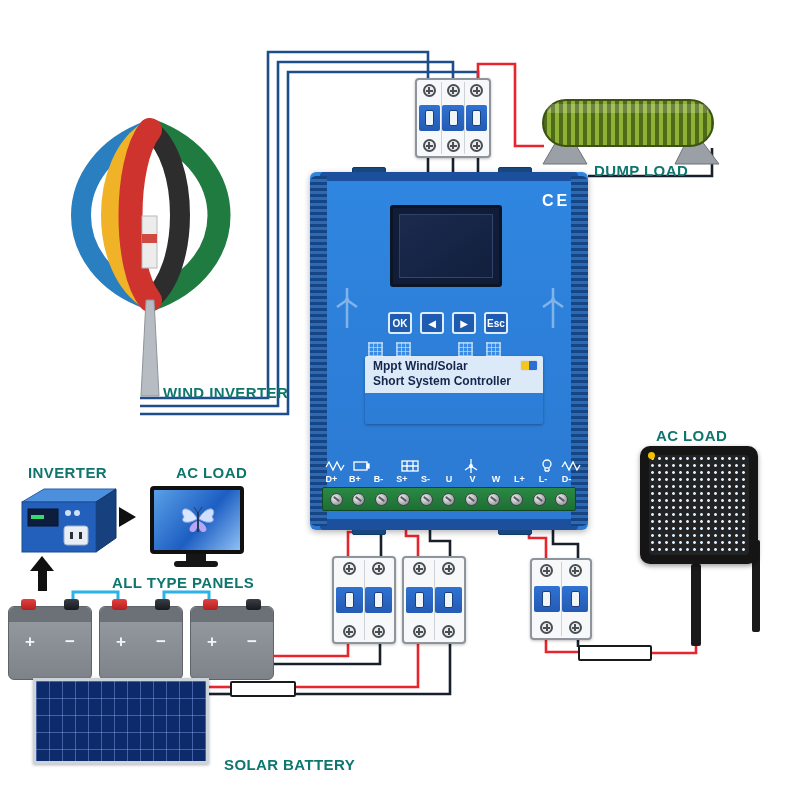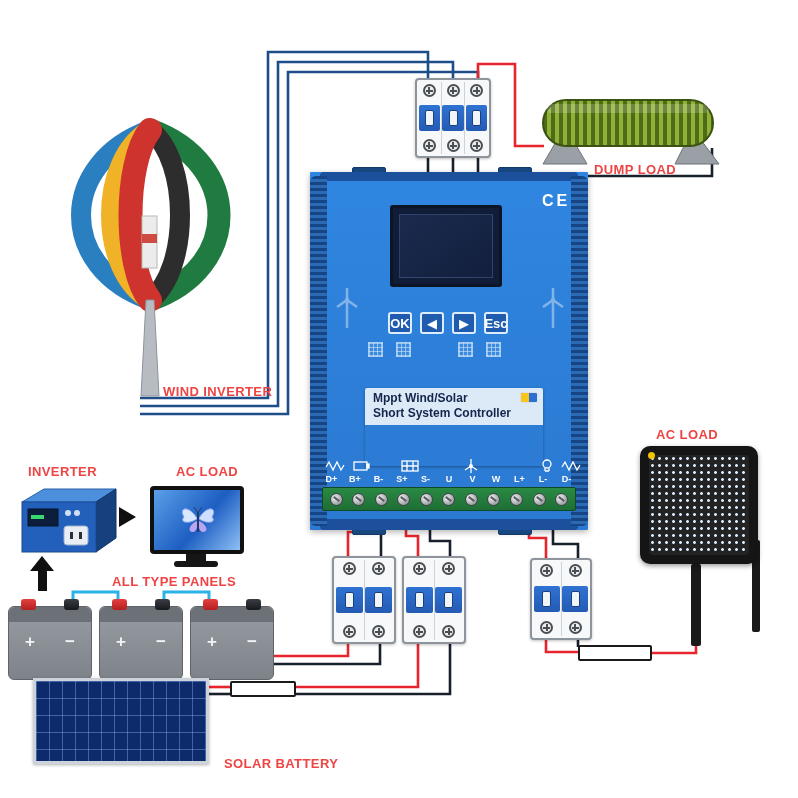--- a/index.html
+++ b/index.html
@@ -1,46 +1,46 @@
 <!DOCTYPE html>
 <html><head>
 <meta charset="utf-8">
 <style>
   *{margin:0;padding:0;box-sizing:border-box}
   html,body{background:#fff}
   body{font-family:"Liberation Sans","DejaVu Sans",sans-serif}
   .canvas{position:relative;width:798px;height:798px;background:#fff;overflow:hidden}
   .abs{position:absolute}
   .wires{position:absolute;left:0;top:0}
-  .lbl{position:absolute;font-size:13px;font-weight:700;color:#ef4444;letter-spacing:.4px;white-space:nowrap}
+  .lbl{position:absolute;font-size:15px;font-weight:700;color:#0f766e;letter-spacing:.4px;white-space:nowrap}
 
   
   .breaker{position:absolute;display:flex;background:#f7f8f9;border:2px solid #8d949b;border-radius:4px;padding:2px 1px;box-shadow:0 1px 3px rgba(0,0,0,.25)}
   .pole{flex:1;display:flex;flex-direction:column;align-items:center;justify-content:space-between;border-right:1px solid #cdd2d6;padding:2px 0}
   .pole:last-child{border-right:none}
   .screw{width:13px;height:13px;border-radius:50%;border:2px solid #4a4f54;background:#eceeef;position:relative;flex:0 0 auto}
   .screw:before{content:"";position:absolute;left:50%;top:1px;bottom:1px;width:2px;margin-left:-1px;background:#4a4f54}
   .screw:after{content:"";position:absolute;top:50%;left:1px;right:1px;height:2px;margin-top:-1px;background:#4a4f54}
   .band{width:94%;height:26px;background:linear-gradient(#2f72d2,#245bb4);border-radius:2px;display:flex;align-items:center;justify-content:center}
   .handle{width:9px;height:16px;background:#f2f5f8;border:1px solid #183f80;border-radius:2px}
 
   
-  .controller{position:absolute;left:310px;top:172px;width:278px;height:358px;background:linear-gradient(#2f86e0,#2b79d2);border-radius:1px;box-shadow:0 2px 6px rgba(0,0,0,.3)}
+  .controller{position:absolute;left:310px;top:172px;width:278px;height:358px;background:linear-gradient(#2f86e0,#2b79d2);border-radius:6px;box-shadow:0 2px 6px rgba(0,0,0,.3)}
   .fin{position:absolute;top:4px;bottom:4px;width:17px;background:#1d5fae;background-image:repeating-linear-gradient(180deg,rgba(0,0,25,.28) 0 3px,rgba(255,255,255,.07) 3px 6px)}
   .fin.left{left:0;border-radius:6px 0 0 6px}
   .fin.right{right:0;border-radius:0 6px 6px 0}
   .ctop{position:absolute;left:10px;right:10px;top:0;height:9px;background:#1c4f9c;border-radius:4px 4px 0 0}
   .cbot{position:absolute;left:10px;right:10px;bottom:0;height:11px;background:#1c4f9c;border-radius:0 0 4px 4px}
   .tab{position:absolute;width:34px;height:8px;background:#17477e;border:1px solid #123a66;border-radius:2px}
   .lcd{position:absolute;left:80px;top:33px;width:112px;height:82px;background:#101c38;border:3px solid #0b1526;border-radius:3px}
   .lcd-inner{position:absolute;inset:6px;background:linear-gradient(145deg,#1b2a4e,#121f3d);border:1px solid rgba(130,160,220,.25)}
   .ce{position:absolute;left:232px;top:20px;color:#fff;font-size:16px;font-weight:700;letter-spacing:3px}
-  .btn{position:absolute;top:140px;width:24px;height:22px;background:#1f5cb0;border:2px solid #ddecff;border-radius:3px;color:#fff;font-size:13px;font-weight:700;display:flex;align-items:center;justify-content:center}
+  .btn{position:absolute;top:140px;width:24px;height:22px;background:#1f5cb0;border:2px solid #ddecff;border-radius:3px;color:#fff;font-size:10px;font-weight:700;display:flex;align-items:center;justify-content:center}
   .gridsq{position:absolute;top:170px;width:15px;height:15px;background:#3f8fe6;border:1px solid rgba(255,255,255,.75);background-image:linear-gradient(rgba(255,255,255,.65) 1px,transparent 1px),linear-gradient(90deg,rgba(255,255,255,.65) 1px,transparent 1px);background-size:4px 4px;opacity:.75}
-  .cpanel{position:absolute;left:55px;top:216px;width:178px;height:78px;border-radius:2px;overflow:hidden;box-shadow:0 1px 3px rgba(0,0,10,.35)}
+  .cpanel{position:absolute;left:55px;top:184px;width:178px;height:68px;border-radius:2px;overflow:hidden;box-shadow:0 1px 3px rgba(0,0,10,.35)}
   .cpanel-top{height:37px;background:rgba(233,241,250,.93);color:#15264c;padding:3px 8px 0}
   .cpanel-t1,.cpanel-t2{font-size:12px;font-weight:700;line-height:15px}
   .cpanel-logo{position:absolute;right:5px;top:4px;width:18px;height:11px;border-radius:2px;background:linear-gradient(90deg,#f6c61c 0 50%,#2b6fd4 50% 100%);border:1px solid #d8dfe8}
   .cpanel-bot{height:41px;background:#1c4f9e;color:#fff;padding:3px 6px 0;font-size:7.5px;line-height:9.5px}
   .ticons{position:absolute;left:14px;top:286px}
   .trow{position:absolute;left:10px;top:302px;width:258px;display:flex;justify-content:space-between}
   .trow span{width:23px;text-align:center;color:#fff;font-size:9px;font-weight:700}
   .tstrip{position:absolute;left:12px;top:315px;width:254px;height:24px;background:linear-gradient(#2a8a44,#1e6e34);border:1px solid #0f4a20;border-radius:2px;display:flex;align-items:center;justify-content:space-around;padding:0 2px}
   .tscrew{width:13px;height:13px;border-radius:50%;background:radial-gradient(circle at 35% 35%,#f5f5f5,#9b9fa3 70%,#73777b);border:1px solid #3f4347;position:relative}
   .tscrew:after{content:"";position:absolute;left:2px;right:2px;top:50%;height:2px;margin-top:-1px;background:#5a5e62;transform:rotate(38deg)}

